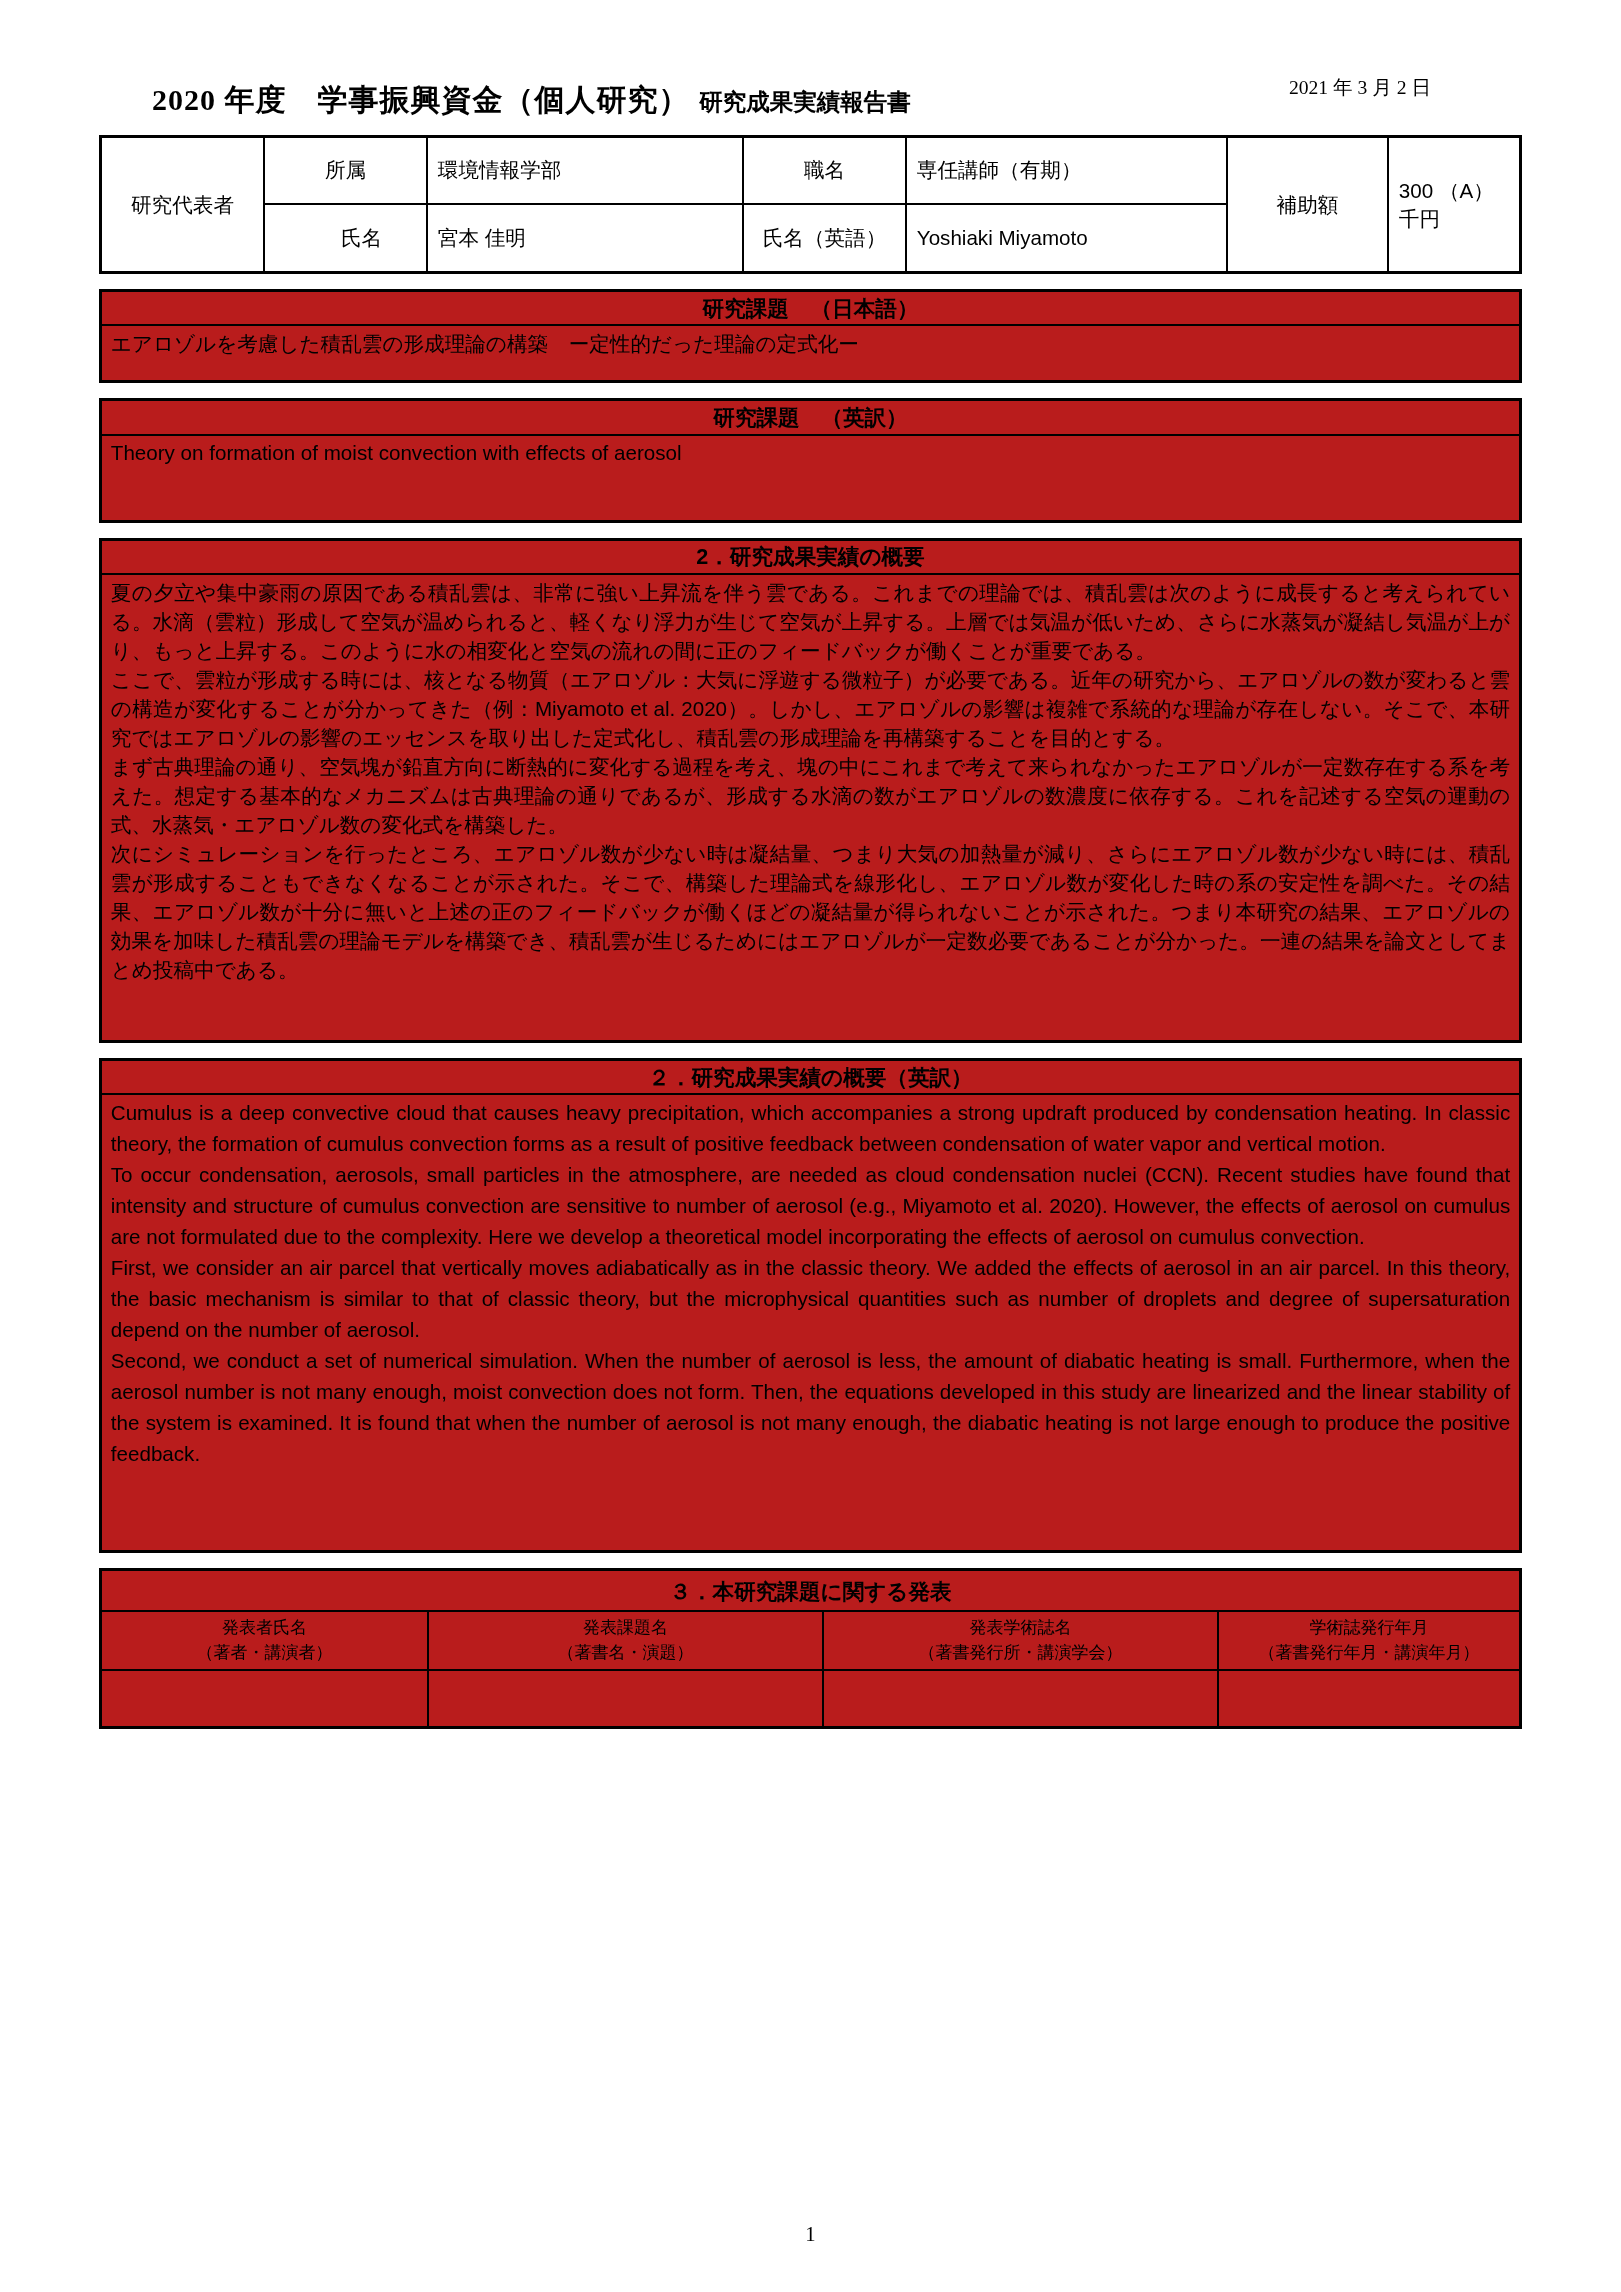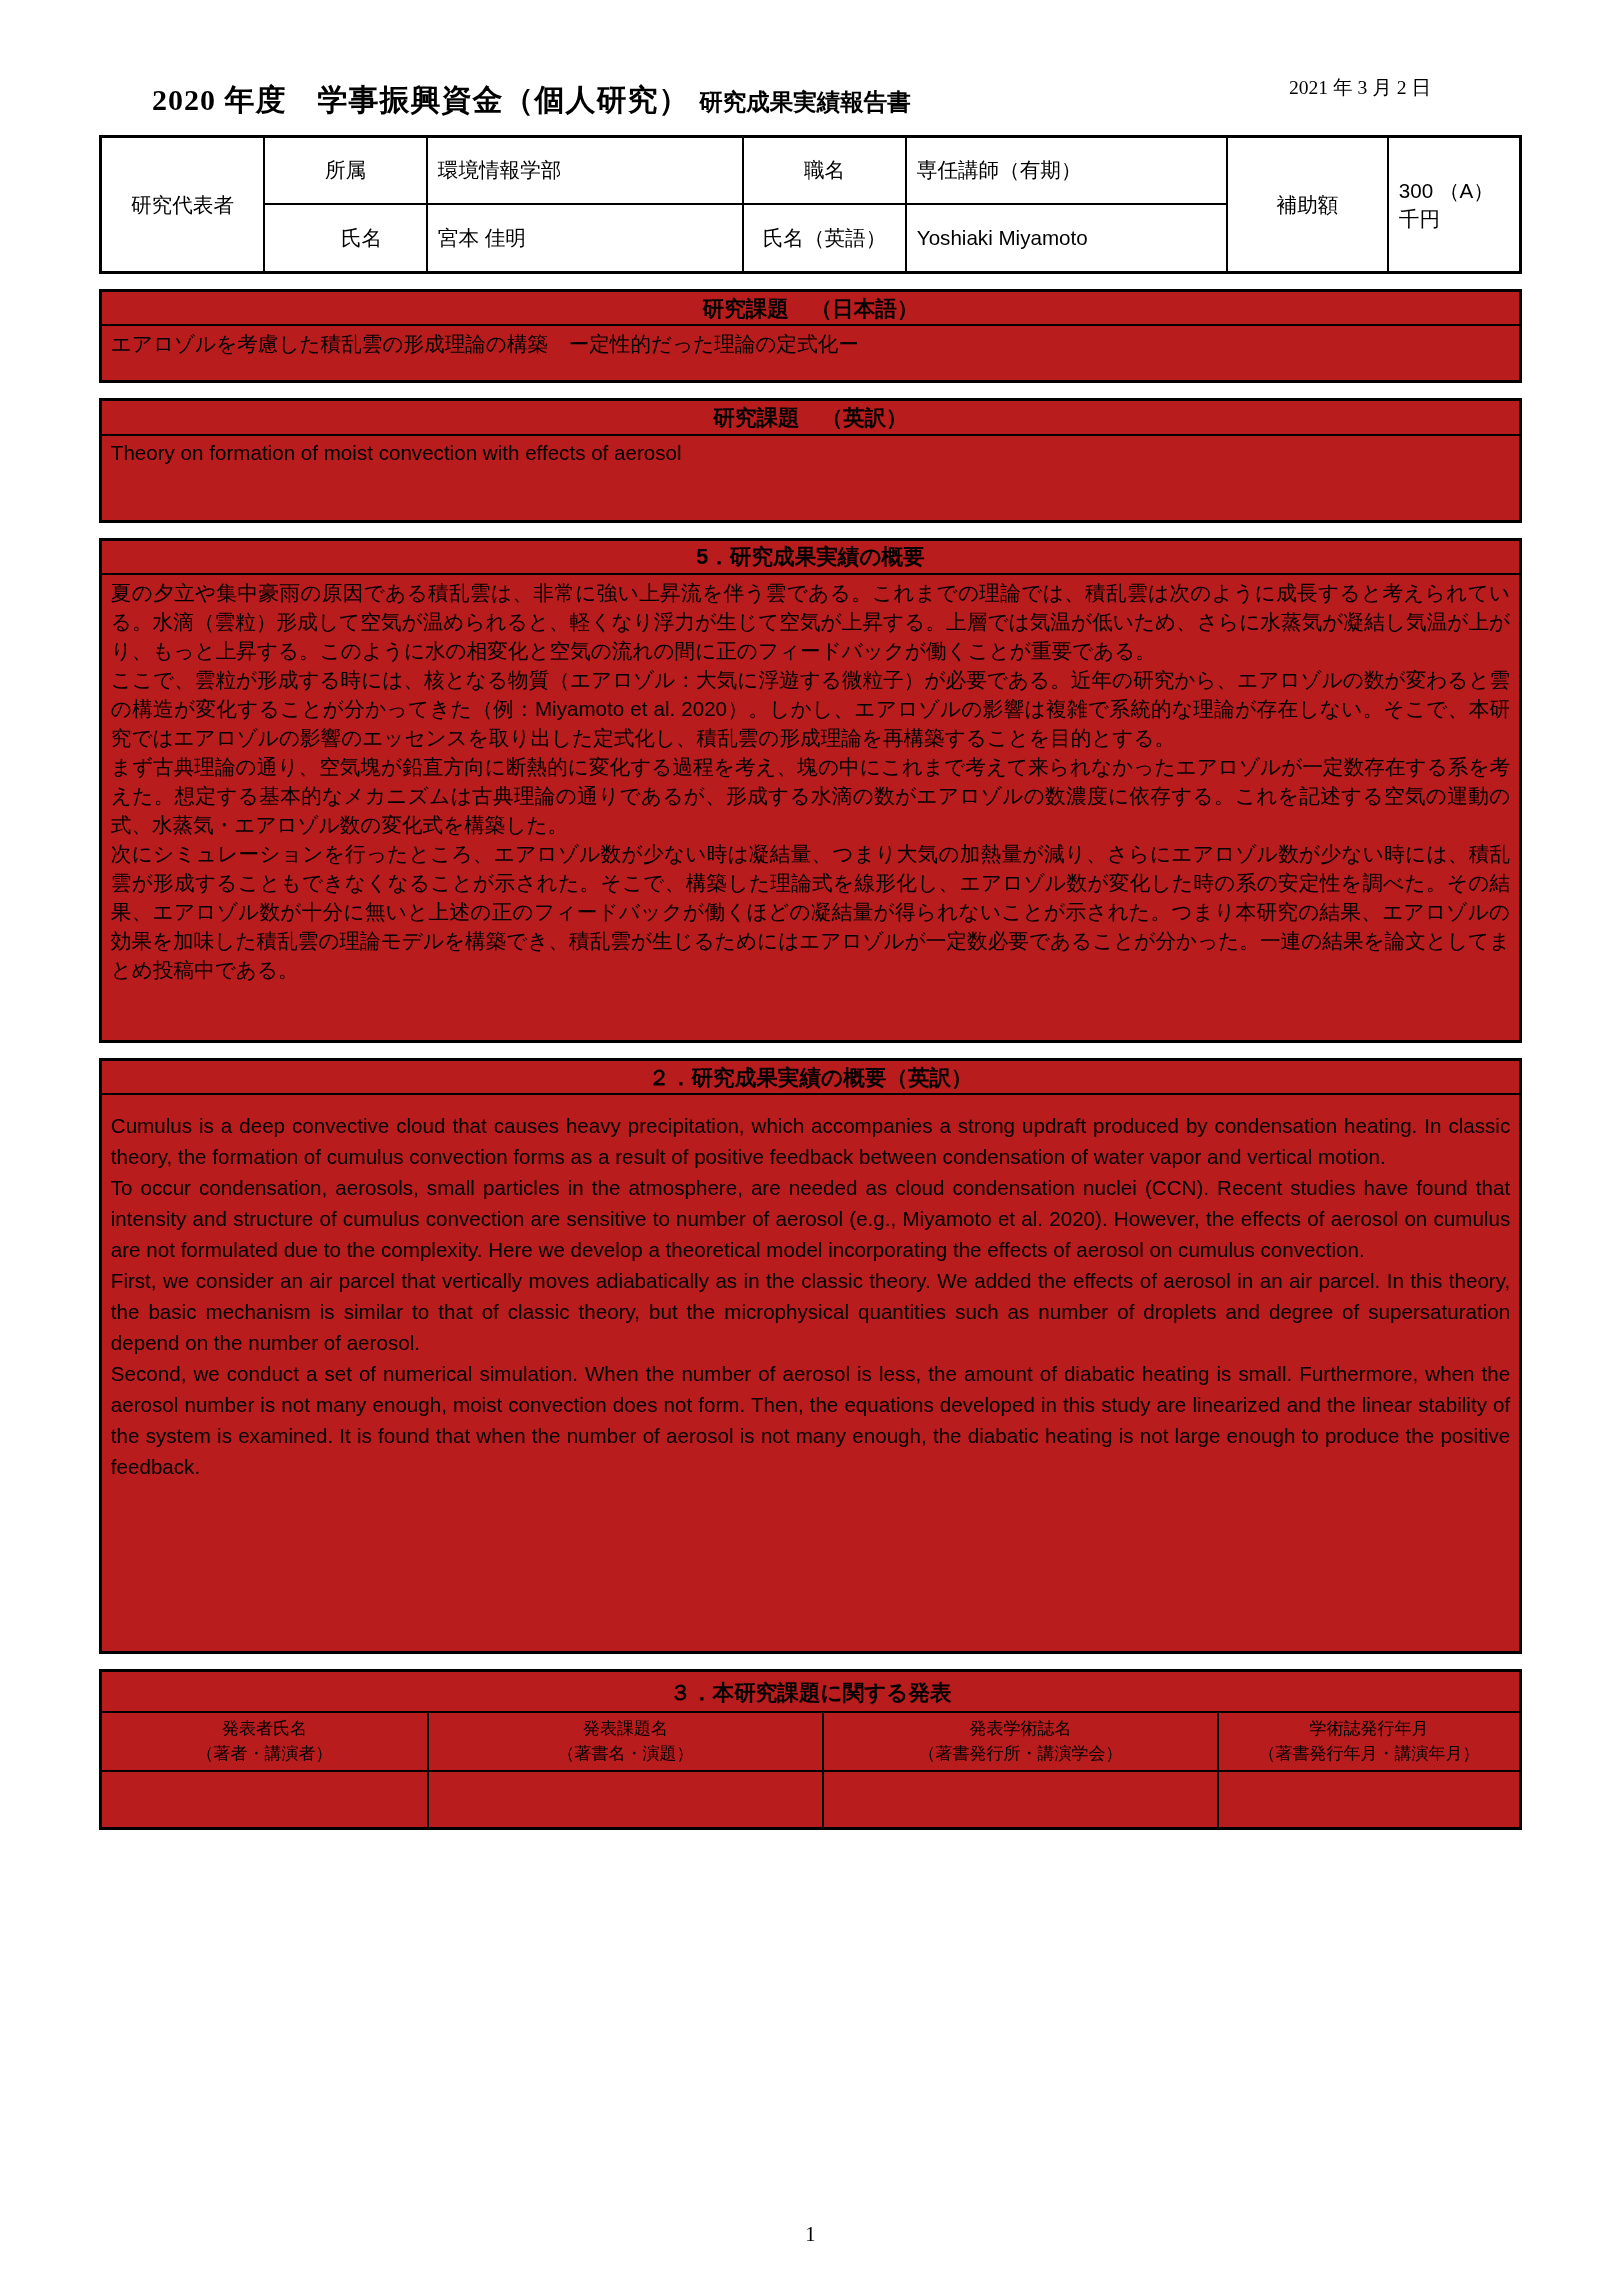--- a/index.html
+++ b/index.html
@@ -59,21 +59,21 @@
   .sec { border:3.9px solid #000; margin-top:15px; background:#b91c1c; }
   .sec-header {
     font-size:21.6px; font-weight:bold; text-align:center;
     line-height:25.5px; padding:3.9px 0 2.9px;
     border-bottom:2px solid #000;
   }
   .sec-body { font-size:20.6px; padding:2.9px 8.8px 0 8.8px; overflow:hidden; }
   .topic-ja-body { height:54px; line-height:29px; }
   .topic-en-body { height:84px; line-height:29px; }
   .jp-body { height:465px; line-height:29px; }
-  .en-body { height:556px; line-height:31px; padding-top:15px; }
+  .en-body { height:455px; line-height:31px; padding-top:2px; }
   .jp-body p, .en-body p { margin:0; text-align:justify; }
 
   
   .pub-header { padding:7.8px 0 5.9px; }
   .pub-table {
     display:grid;
     grid-template-columns:325px 395px 395px auto;
     grid-template-rows:59px 55px;
   }
   .pub-th {
@@ -119,21 +119,21 @@
     <div class="sec-header">研究課題　（日本語）</div>
     <div class="sec-body topic-ja-body">エアロゾルを考慮した積乱雲の形成理論の構築　ー定性的だった理論の定式化ー</div>
   </div>
 
   <div class="sec">
     <div class="sec-header">研究課題　（英訳）</div>
     <div class="sec-body topic-en-body">Theory on formation of moist convection with effects of aerosol</div>
   </div>
 
   <div class="sec">
-    <div class="sec-header">5．研究成果実績の概要</div>
+    <div class="sec-header">2．研究成果実績の概要</div>
     <div class="sec-body jp-body">
       <p>夏の夕立や集中豪雨の原因である積乱雲は、非常に強い上昇流を伴う雲である。これまでの理論では、積乱雲は次のように成長すると考えられている。水滴（雲粒）形成して空気が温められると、軽くなり浮力が生じて空気が上昇する。上層では気温が低いため、さらに水蒸気が凝結し気温が上がり、もっと上昇する。このように水の相変化と空気の流れの間に正のフィードバックが働くことが重要である。</p>
       <p>ここで、雲粒が形成する時には、核となる物質（エアロゾル：大気に浮遊する微粒子）が必要である。近年の研究から、エアロゾルの数が変わると雲の構造が変化することが分かってきた（例：Miyamoto et al. 2020）。しかし、エアロゾルの影響は複雑で系統的な理論が存在しない。そこで、本研究ではエアロゾルの影響のエッセンスを取り出した定式化し、積乱雲の形成理論を再構築することを目的とする。</p>
       <p>まず古典理論の通り、空気塊が鉛直方向に断熱的に変化する過程を考え、塊の中にこれまで考えて来られなかったエアロゾルが一定数存在する系を考えた。想定する基本的なメカニズムは古典理論の通りであるが、形成する水滴の数がエアロゾルの数濃度に依存する。これを記述する空気の運動の式、水蒸気・エアロゾル数の変化式を構築した。</p>
       <p>次にシミュレーションを行ったところ、エアロゾル数が少ない時は凝結量、つまり大気の加熱量が減り、さらにエアロゾル数が少ない時には、積乱雲が形成することもできなくなることが示された。そこで、構築した理論式を線形化し、エアロゾル数が変化した時の系の安定性を調べた。その結果、エアロゾル数が十分に無いと上述の正のフィードバックが働くほどの凝結量が得られないことが示された。つまり本研究の結果、エアロゾルの効果を加味した積乱雲の理論モデルを構築でき、積乱雲が生じるためにはエアロゾルが一定数必要であることが分かった。一連の結果を論文としてまとめ投稿中である。</p>
     </div>
   </div>
 
   <div class="sec">
     <div class="sec-header">２．研究成果実績の概要（英訳）</div>

